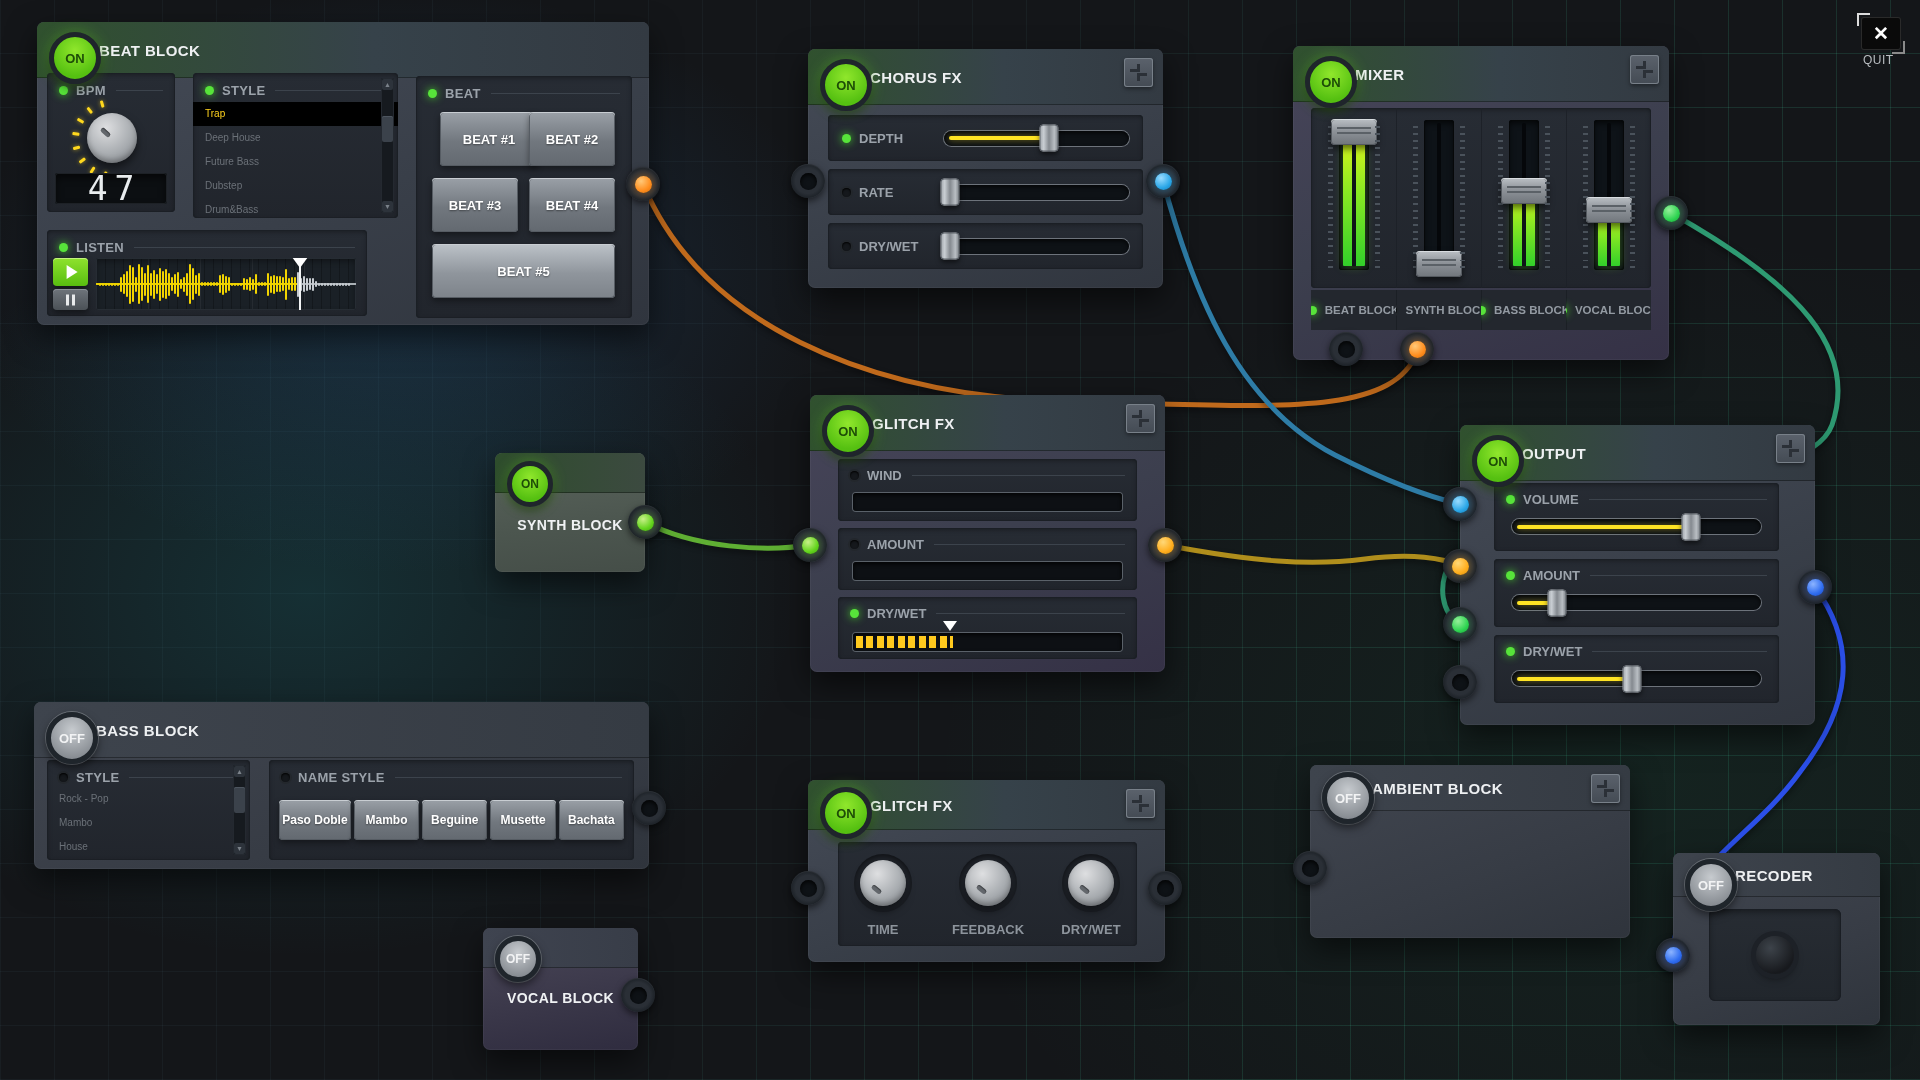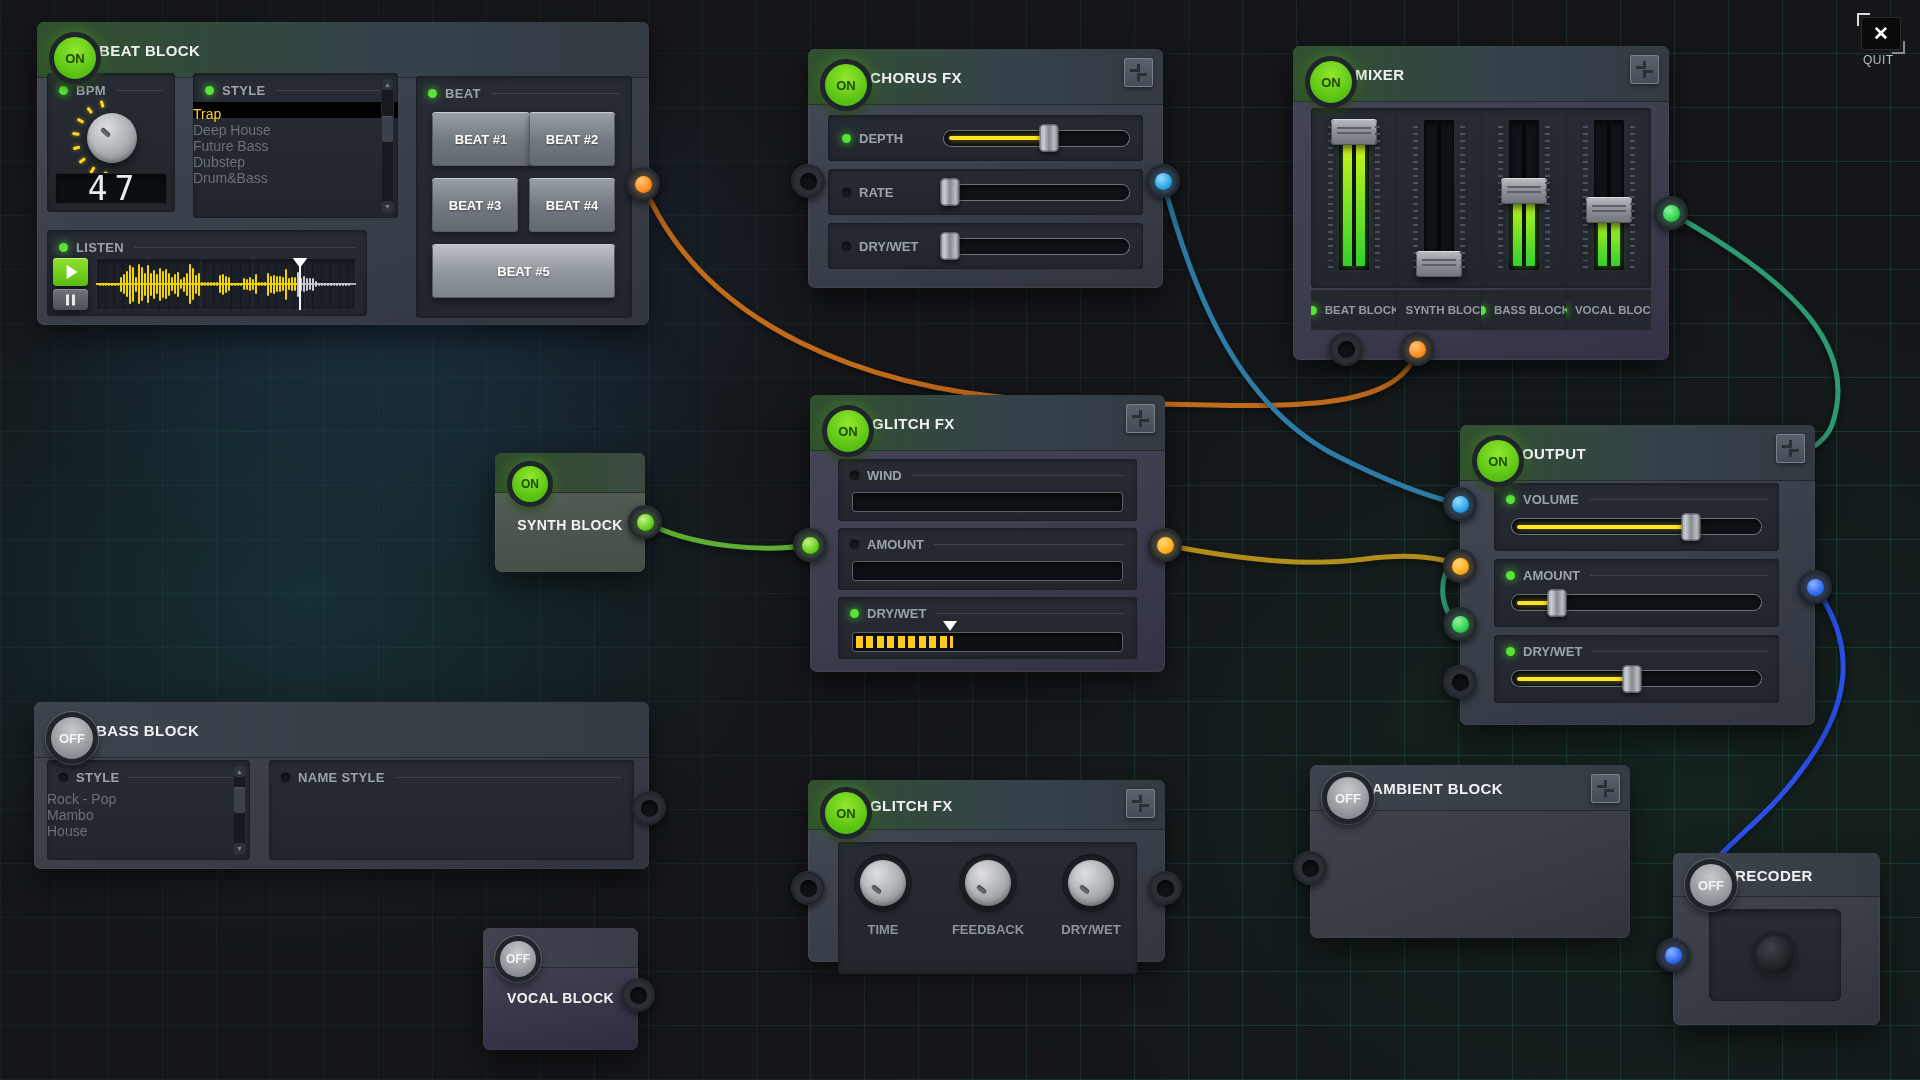--- a/index.html
+++ b/index.html
@@ -67,21 +67,21 @@
   .knob.dn::after{left:24%;top:58%;transform:rotate(40deg)}
   .knob-well{position:absolute;border-radius:50%;background:#22262d;box-shadow:inset 0 2px 6px rgba(0,0,0,.6)}
   .tick{position:absolute;left:50%;top:50%;width:7px;height:2.5px;background:#ffd81e;border-radius:1px;
     transform-origin:0 50%;box-shadow:0 0 4px rgba(255,216,30,.6)}
 
   .seg{background:#0c0f12;border-radius:3px;color:#e8ecee;
     font-family:"DejaVu Sans Mono", monospace;font-size:33px;letter-spacing:7px;text-indent:7px;
     display:flex;align-items:center;justify-content:center;
     box-shadow:inset 0 0 0 1px #1d2126, inset 0 4px 8px rgba(0,0,0,.65)}
 
-  .list-item{height:16px;line-height:24px;font-size:14px;color:#6b7178;cursor:pointer;white-space:nowrap}
+  .list-item{height:24px;line-height:24px;padding-left:12px;font-size:10px;color:#6b7178;cursor:pointer;white-space:nowrap}
   .list-item.selected{background:#000;color:#ffd21e}
   .scroll{position:absolute;top:5px;right:4px;bottom:5px;width:13px;background:#161a1f;border-radius:2px;
     box-shadow:inset 0 0 0 1px #242930;cursor:pointer}
   .scroll .cap{position:absolute;left:1px;right:1px;height:11px;background:#2d333b;border-radius:2px;
     color:#7b828a;font-size:7px;line-height:11px;text-align:center}
   .scroll .cap.top{top:1px}.scroll .cap.bot{bottom:1px}
   .scroll .thumb{position:absolute;left:1px;right:1px;height:26px;background:#3b424b;border-radius:2px;
     box-shadow:inset 0 1px 0 #4d555f}
 
   .btn{display:flex;align-items:center;justify-content:center;border-radius:4px;cursor:pointer;
@@ -248,21 +248,21 @@
         <span class="cap bot">▼</span>
       </div>
     </div>
 
     <div class="grp" style="left:379px;top:54px;width:216px;height:242px">
       <div class="grp-label">
           <span class="led on"></span>
         <span>BEAT</span>
         <span class="rule"></span>
         </div>
-      <div class="btn" style="position:absolute;left:16px;top:36px;width:98px;height:54px">BEAT #1</div>
+      <div class="btn" style="position:absolute;left:24px;top:36px;width:98px;height:54px">BEAT #1</div>
       <div class="btn" style="position:absolute;left:113px;top:36px;width:86px;height:54px">BEAT #2</div>
       <div class="btn" style="position:absolute;left:16px;top:102px;width:86px;height:54px">BEAT #3</div>
       <div class="btn" style="position:absolute;left:113px;top:102px;width:86px;height:54px">BEAT #4</div>
       <div class="btn lighter" style="position:absolute;left:16px;top:168px;width:183px;height:54px">BEAT #5</div>
     </div>
 
     <div class="grp" style="left:10px;top:208px;width:320px;height:86px">
       <div class="grp-label">
           <span class="led on"></span>
         <span>LISTEN</span>
@@ -566,30 +566,37 @@
         <span class="thumb" style="top:22px"></span>
         <span class="cap bot">▼</span>
       </div>
     </div>
     <div class="grp" style="left:235px;top:58px;width:365px;height:100px">
       <div class="grp-label">
           <span class="led off"></span>
         <span>NAME STYLE</span>
           <span class="rule"></span>
         </div>
+      <div style="position:absolute;left:10px;right:10px;top:40px;height:40px;display:flex;gap:3px">
+        <div class="btn" style="flex:1.1;font-size:12px">Paso Doble</div>
+        <div class="btn" style="flex:1;font-size:12px">Mambo</div>
+        <div class="btn" style="flex:1;font-size:12px">Beguine</div>
+        <div class="btn" style="flex:1;font-size:12px">Musette</div>
+        <div class="btn" style="flex:1;font-size:12px">Bachata</div>
+      </div>
     </div>
   </div>
 
   <div class="block" style="left:808px;top:780px;width:357px;height:182px">
     <div class="hdr" style="height:50px">
       <div class="pwr" style="top:7px">ON</div>
       <div class="title">GLITCH FX</div>
       <div class="mv"></div>
     </div>
-    <div class="grp" style="left:30px;top:62px;width:299px;height:132px">
+    <div class="grp" style="left:30px;top:62px;width:299px;height:104px">
       <div class="knob-well" style="left:16px;top:12px;width:58px;height:58px"></div>
       <div class="knob dn" style="left:22px;top:18px;width:46px;height:46px"></div>
       <div class="klabel" style="left:45px;top:80px">TIME</div>
       <div class="knob-well" style="left:121px;top:12px;width:58px;height:58px"></div>
       <div class="knob dn" style="left:127px;top:18px;width:46px;height:46px"></div>
       <div class="klabel" style="left:150px;top:80px">FEEDBACK</div>
       <div class="knob-well" style="left:224px;top:12px;width:58px;height:58px"></div>
       <div class="knob dn" style="left:230px;top:18px;width:46px;height:46px"></div>
       <div class="klabel" style="left:253px;top:80px">DRY/WET</div>
     </div>

